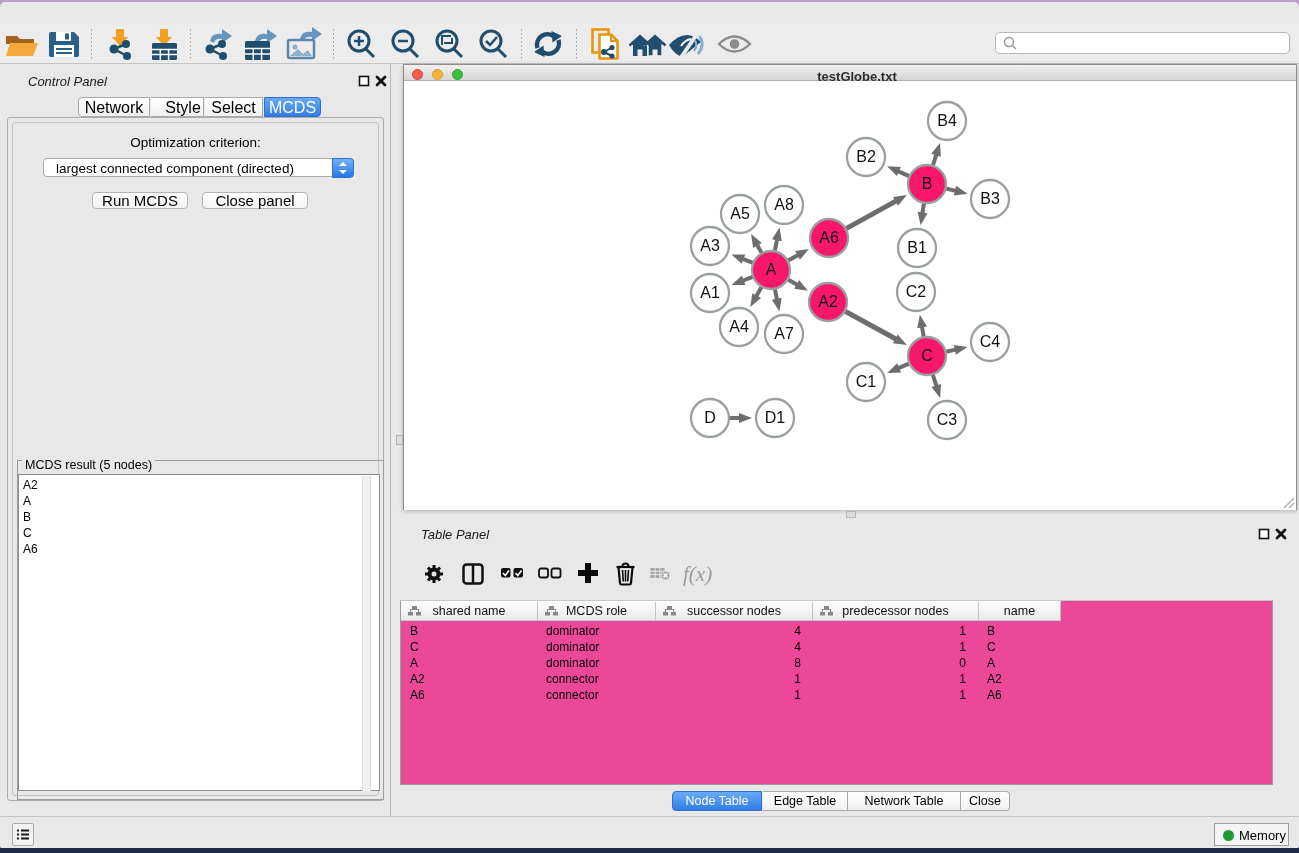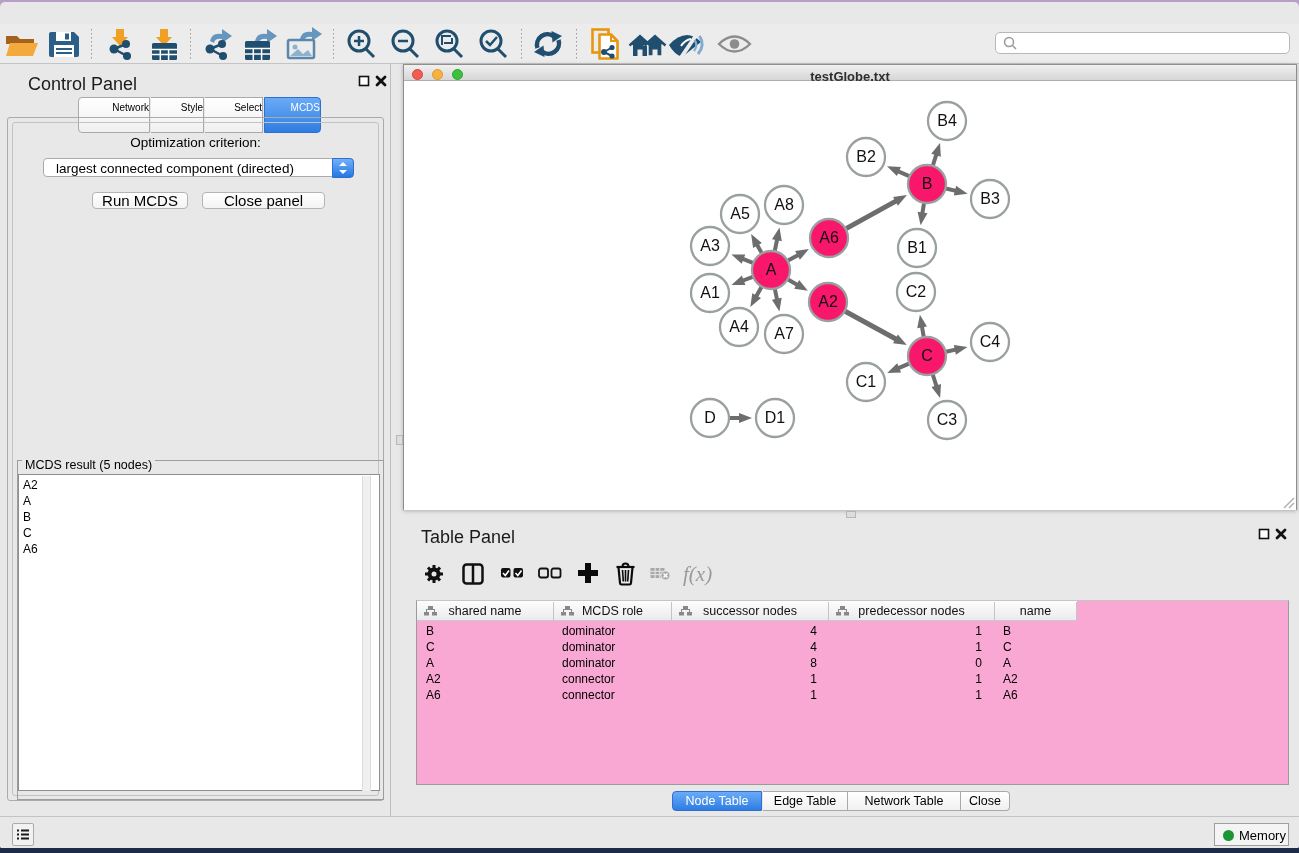--- a/index.html
+++ b/index.html
@@ -6,30 +6,30 @@
 html,body { width:1299px; height:853px; overflow:hidden; }
 body { font-family:"Liberation Sans", sans-serif; background:#1d2b49; position:relative; }
 #app { position:absolute; left:0; top:2px; width:1299px; height:847px; background:#e8e8e8; border-radius:5px 5px 4px 4px; overflow:hidden; }
 .titlebar { position:absolute; left:0; top:0; width:100%; height:22px;
   background:linear-gradient(#f0f0f0,#d8d8d8); border-bottom:1px solid #b0b0b0; border-radius:5px 5px 0 0; }
 .tl { position:absolute; top:4px; width:12px; height:12px; border-radius:50%; }
 .ttl { position:absolute; top:4px; width:100%; text-align:center; font-size:13px; color:#404040; }
 #toolbar { position:absolute; left:0; top:22px; width:100%; height:40px; background:#ececec; border-bottom:1px solid #c4c4c4; }
 #searchbox { position:absolute; left:995px; top:8px; width:295px; height:22px; background:#fff; border:1px solid #b8b8b8; border-radius:5px; }
 
-.panhead { position:absolute; font-size:18px; color:#1a1a1a; }
-.tab { position:absolute; height:36px; font-size:10px; line-height:19px; text-align:right;
+.panhead { position:absolute; font-size:13px; color:#1a1a1a;font-style:italic; }
+.tab { position:absolute; height:20px; font-size:16px; line-height:19px; text-align:center;
   background:linear-gradient(#ffffff,#f0f0f0); border:1px solid #a9a9a9; color:#000; }
 .tabsel { background:linear-gradient(#6aabf7,#2e7de4); color:#fff; border-color:#2e6fd0; }
 .btn { position:absolute; height:17px; background:linear-gradient(#ffffff,#f3f3f3); border:1px solid #b4b4b4; border-radius:4px;
   font-size:15px; text-align:center; line-height:15px; color:#000; }
 
 #netwin { position:absolute; left:403px; top:62px; width:894px; height:446px; background:#fff;
   border:1px solid #8e8e8e; box-shadow:0 1px 4px rgba(0,0,0,0.25); }
-#netbar { position:absolute; left:0; top:0; width:100%; height:16px; background:linear-gradient(#f0f0f0,#d6d6d6); border-bottom:1px solid #adadad; }
+#netbar { position:absolute; left:0; top:0; width:100%; height:16px; background:linear-gradient(#f0f0f0,#d6d6d6); border-bottom:1px solid #adadad;padding-left:7px; }
 
 .hcell { position:absolute; top:0; height:20px; line-height:20px; text-align:center; font-size:12.5px; color:#111; }
 .hico { position:absolute; left:7px; top:5px; width:13px; height:10px; }
 .hicon { display:inline-block; width:13px; height:10px; margin-right:6px;
   background:
     linear-gradient(#888,#888) 4px 0/5px 3.5px no-repeat,
     linear-gradient(#888,#888) 0 6px/5px 3.5px no-repeat,
     linear-gradient(#888,#888) 8px 6px/5px 3.5px no-repeat,
     linear-gradient(#888,#888) 2px 3px/9px 1px no-repeat,
     linear-gradient(#888,#888) 2px 3px/1px 3px no-repeat,
@@ -216,21 +216,21 @@
     <div style="position:absolute;left:43px;top:94px;width:311px;height:19px;background:#fff;border:1px solid #ababab;border-radius:4px;">
       <div style="position:absolute;left:12px;top:2px;font-size:13.5px;color:#000;">largest connected component (directed)</div>
       <div style="position:absolute;right:-1px;top:-1px;width:22px;height:20px;background:linear-gradient(#71b1f8,#2577e4);border-radius:0 4px 4px 0;border:1px solid #2e6fd0;">
         <svg width="20" height="18" style="position:absolute;left:0;top:0">
           <path d="M6 7 L10 3 L14 7 Z" fill="#fff"></path>
             <path d="M6 11 L10 15 L14 11 Z" fill="#fff"></path>
         </svg>
       </div>
     </div>
     <div class="btn" style="left:92px;top:128px;width:96px;">Run MCDS</div>
-    <div class="btn" style="left:202px;top:128px;width:123px;">Close panel</div>
+    <div class="btn" style="left:202px;top:128px;width:106px;">Close panel</div>
 
     <div style="position:absolute;left:17px;top:396px;width:367px;height:340px;border:1px solid #9d9d9d;"></div>
     <div style="position:absolute;left:22px;top:394px;background:#e8e8e8;padding:0 3px;font-size:12.5px;color:#000;">MCDS result (5 nodes)</div>
     <div style="position:absolute;left:18px;top:410px;width:362px;height:317px;background:#fff;border:1px solid #8e8e8e;font-size:12px;color:#000;">
       <div style="position:absolute;left:4px;top:2px;line-height:16px;">A2<br>A<br>B<br>C<br>A6</div>
       <div style="position:absolute;right:8px;top:1px;width:9px;height:315px;background:#f0f0f0;border-left:1px solid #dcdcdc;border-right:1px solid #dcdcdc;"></div>
     </div>
   </div>
 
   <div id="netwin">
@@ -403,21 +403,21 @@
         <circle cx="15.5" cy="8.5" r="4.5" fill="#a8a8a8" stroke="#e8e8e8"></circle>
         <g stroke="#fff" stroke-width="1.4">
             <line x1="13.5" y1="6.5" x2="17.5" y2="10.5"></line>
             <line x1="17.5" y1="6.5" x2="13.5" y2="10.5"></line>
           </g>
       </g>
 
       <text x="271" y="24" font-family="Liberation Serif, serif" font-style="italic" font-size="21" fill="#9a9a9a">f(x)</text>
     </svg>
 
-    <div style="position:absolute;left:24px;top:79px;width:873px;height:185px;background:#f9a8d4;border:1px solid #9b9b9b;border-top-color:#c6c6c6;">
+    <div style="position:absolute;left:8px;top:79px;width:873px;height:185px;background:#ec4899;border:1px solid #9b9b9b;border-top-color:#c6c6c6;">
       <div style="position:absolute;left:0;top:0;width:660px;height:20px;background:linear-gradient(#fdfdfd,#ebebeb);border-bottom:1px solid #c9c9c9;"></div>
       <svg width="873" height="20" style="position:absolute;left:0;top:0;">
         <g stroke="#c4c4c4">
             <line x1="136.5" y1="1" x2="136.5" y2="19"></line>
             <line x1="254.5" y1="1" x2="254.5" y2="19"></line>
             <line x1="411.5" y1="1" x2="411.5" y2="19"></line>
             <line x1="577.5" y1="1" x2="577.5" y2="19"></line>
             <line x1="659.5" y1="1" x2="659.5" y2="19"></line>
           </g>
       </svg>

